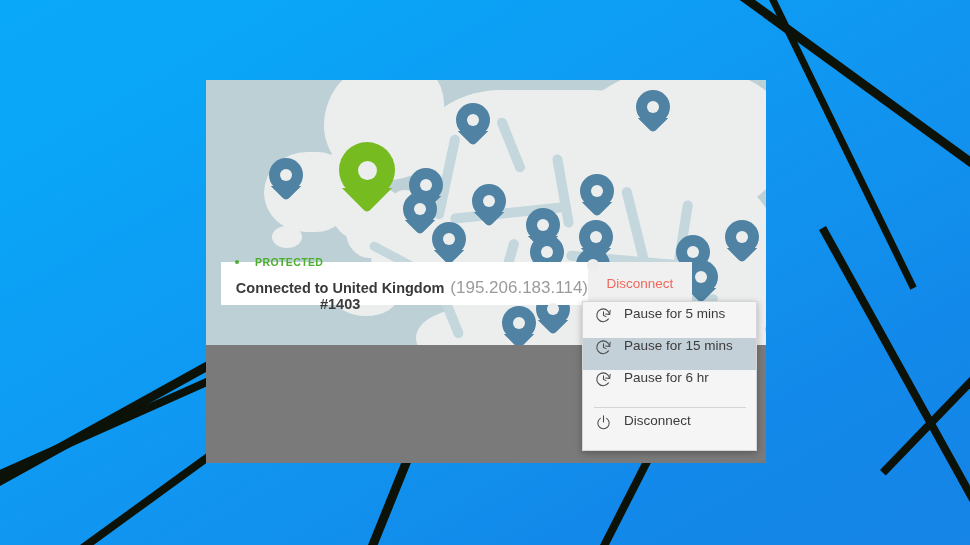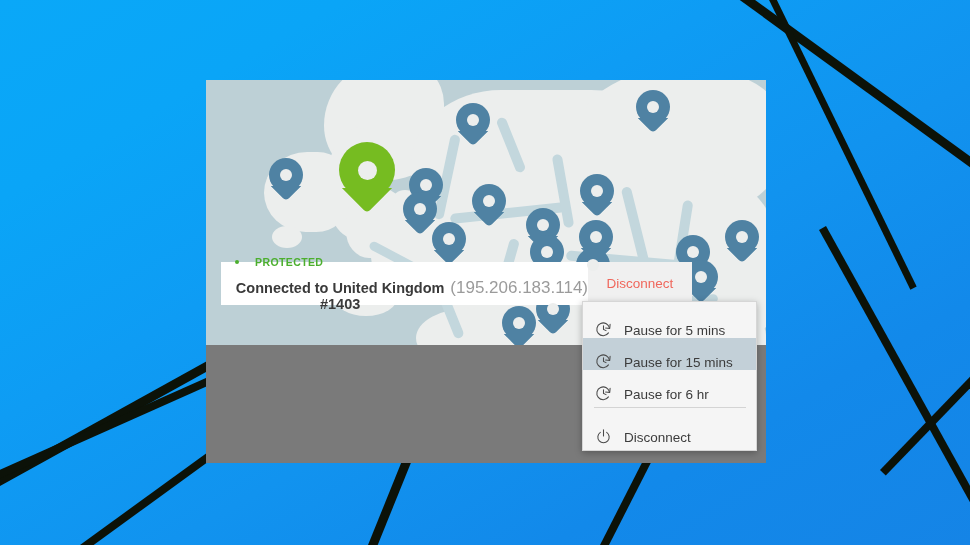--- a/index.html
+++ b/index.html
@@ -146,21 +146,21 @@
     left: 376px; top: 221px;
     width: 175px;
     background: #f5f5f5;
     border: 1px solid #d6d6d6;
     box-shadow: 0 2px 7px rgba(0,0,0,0.28);
     padding: 4px 0 5px 0;
     z-index: 50;
   }
   .menu-item {
     display: flex;
-    align-items: flex-end;
+    align-items: flex-start;
     height: 32px;
     padding-left: 11px;
     cursor: pointer;
     color: #3c3c3c;
     font-size: 13.5px;
   }
   .menu-item.selected { background: #c3d0d8; }
   .menu-icon {
     width: 18px; height: 18px;
     margin-right: 12px;

